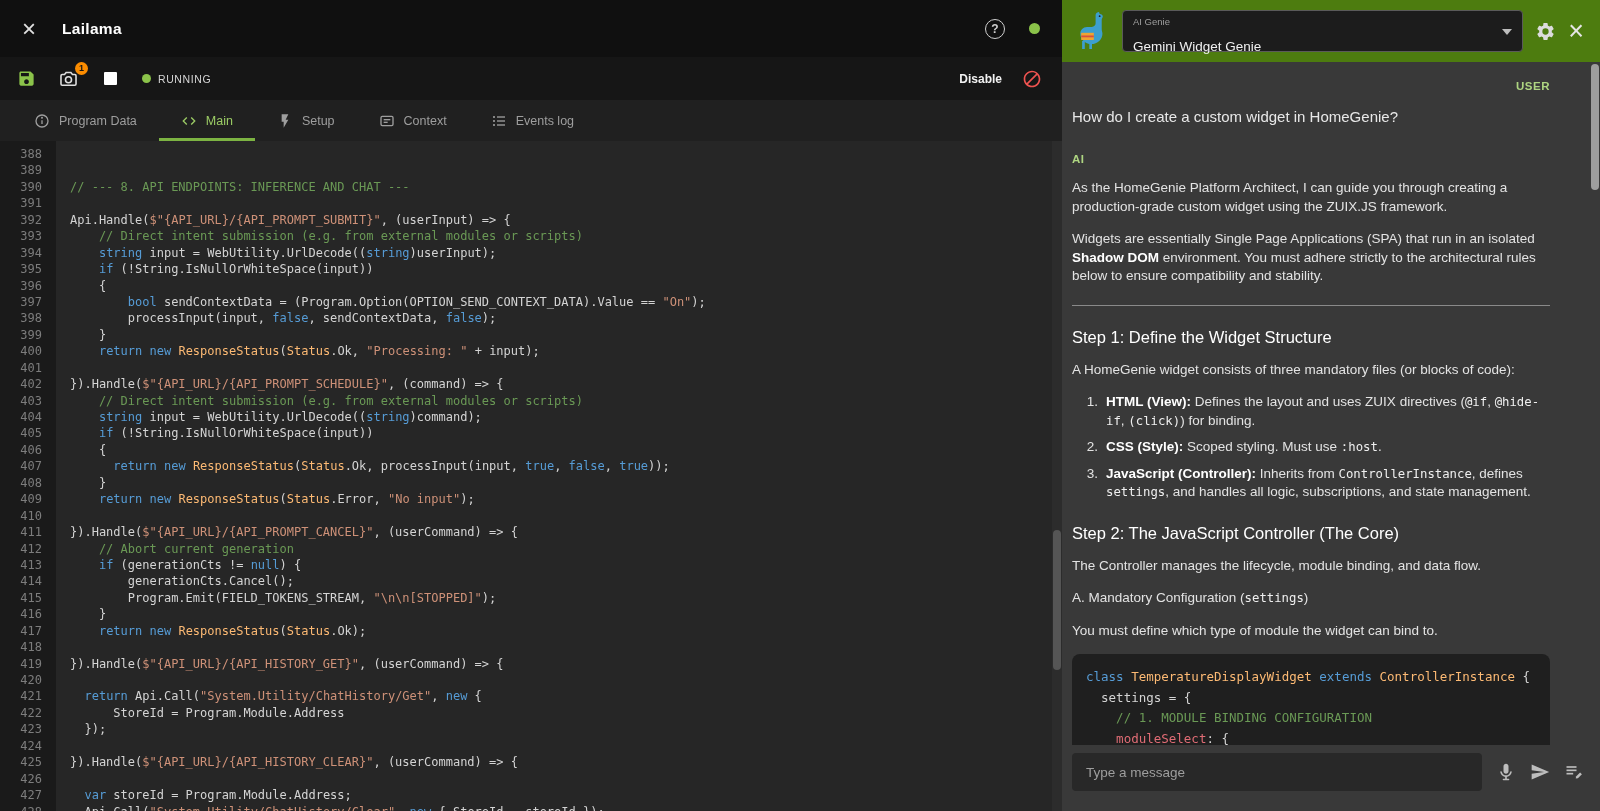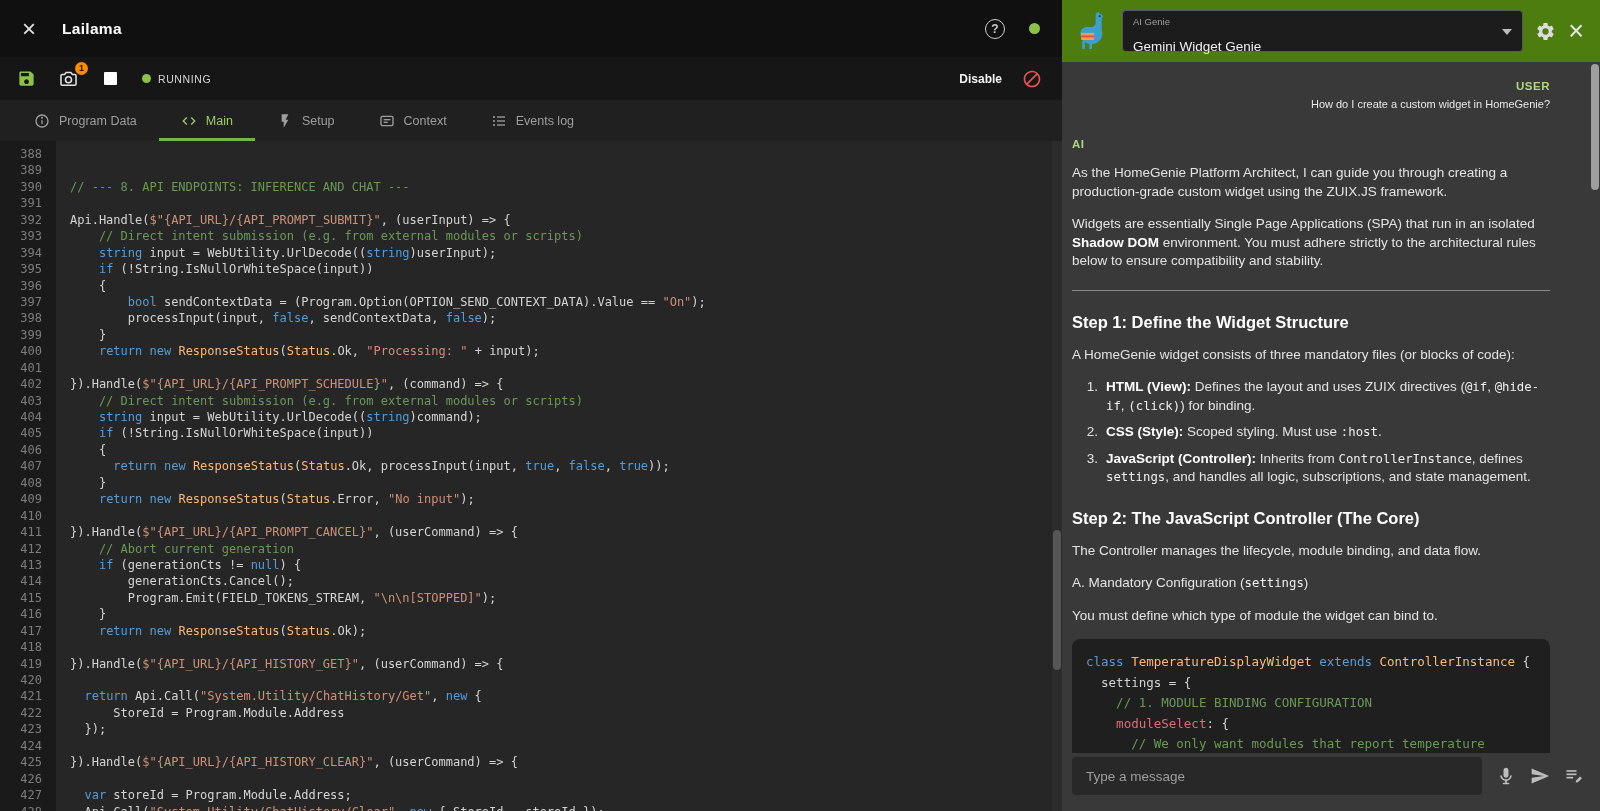--- a/index.html
+++ b/index.html
@@ -58,36 +58,36 @@
   .model-label { color:#9e9e9e; font-size:9.5px; }
   .model-value { color:#f0f0f0; font-size:13.5px; margin-top:12px; }
   .chevron { position:absolute; right:10px; top:18px; width:0; height:0;
     border-left:5px solid transparent; border-right:5px solid transparent; border-top:6px solid #bdbdbd; }
   .hdr-icon { color:#dcdcdc; cursor:pointer; display:flex; align-items:center; }
   .hdr-icon svg { width:21px; height:21px; }
   .hdr-close { color:#e6e6e6; font-size:27px; line-height:1; cursor:pointer; }
 
   .chat-body { flex:1; overflow:hidden; padding:18px 50px 0 10px; }
   .user-label { color:#aed581; font-size:11.5px; font-weight:700; letter-spacing:.5px; text-align:right; }
-  .user-msg { color:#e8e8e8; font-size:11px; text-align:right; margin-top:6px; }
+  .user-msg { color:#e8e8e8; font-size:15px; margin-top:16px; }
   .ai-label { color:#aed581; font-size:11.5px; font-weight:700; letter-spacing:.5px; margin-top:28px; }
   .ai-body p { color:#e3e3e3; font-size:13.5px; line-height:18.5px; margin:14px 0; }
   .ai-body b { color:#ffffff; }
   .ai-body code { font-family:"DejaVu Sans Mono", monospace; font-size:12.3px; color:#efefef; }
-  .ai-body h3 { color:#ffffff; font-size:16.5px; font-weight:700; margin:22px 0 12px; }
+  .ai-body h3 { color:#ffffff; font-size:16.5px; font-weight:400; margin:22px 0 12px; }
   .ai-body hr { border:none; border-top:1px solid #8a8a8a; margin:19px 0; }
   .olist { margin:10px 0; }
   .oli { display:flex; margin:8px 0; color:#e3e3e3; font-size:13.5px; line-height:18.5px; }
   .onum { width:26px; flex:none; text-align:right; margin-right:8px; }
   .obody { flex:1; }
   .codeblock { background:#1f1f1f; border-radius:8px; padding:13px 14px; margin-top:14px;
     font-family:"DejaVu Sans Mono", monospace; font-size:12.5px; line-height:20.5px; }
   .cbl { white-space:pre; }
 
-  .chat-input-row { height:58px; flex:none; display:flex; align-items:center; padding:6px 16px 18px 10px; gap:14px; }
+  .chat-input-row { height:66px; flex:none; display:flex; align-items:center; padding:6px 16px 18px 10px; gap:14px; }
   .msg-input { flex:1; height:38px; background:#282828; border:none; border-radius:4px; outline:none;
     color:#e0e0e0; font-size:13.5px; padding:0 14px; font-family:"Liberation Sans", sans-serif; }
   .msg-input::placeholder { color:#9e9e9e; }
   .input-icon { color:#bdbdbd; cursor:pointer; display:flex; align-items:center; }
   .input-icon svg { width:20px; height:20px; }
 
   .chat-scrollbar { position:absolute; right:0; top:0; bottom:0; width:10px; }
   .chat-thumb { position:absolute; right:1px; top:64px; width:8px; height:126px; background:#9e9e9e; border-radius:4px; }
 </style>
 </head>

